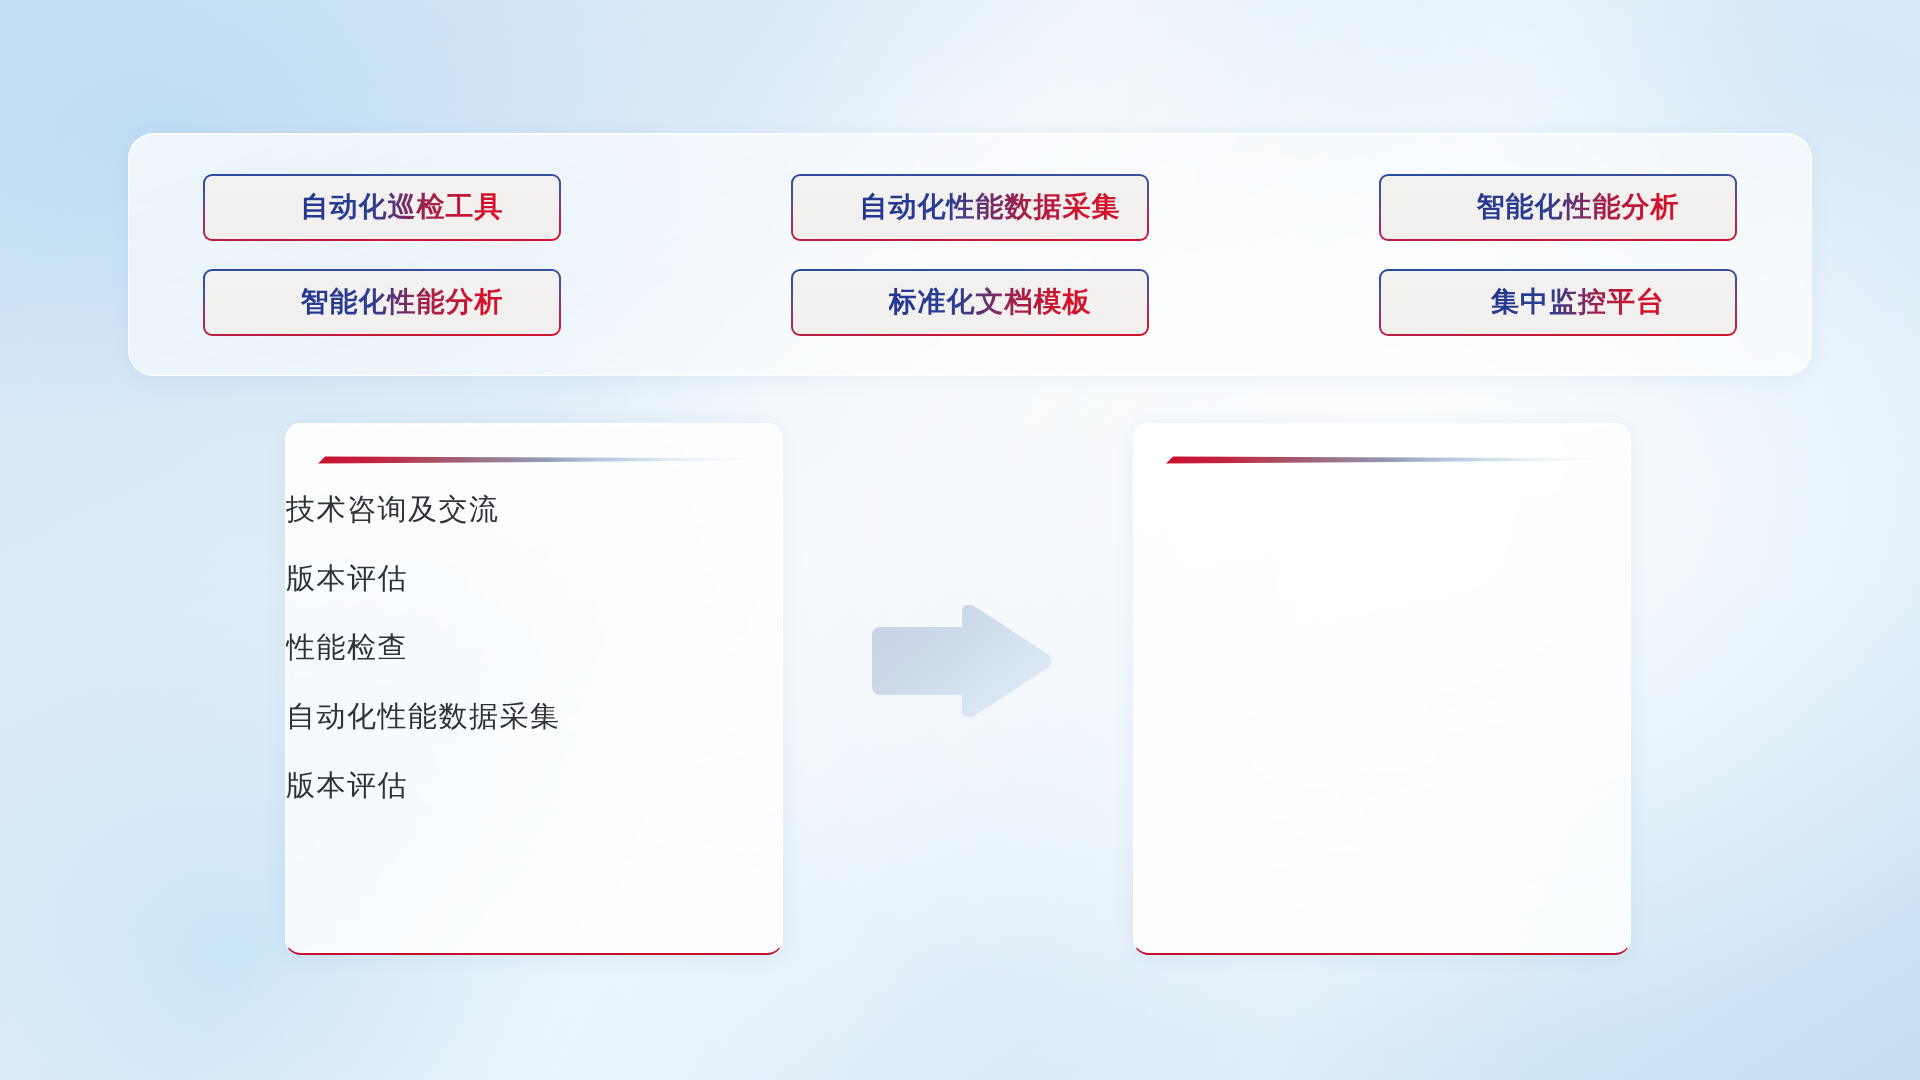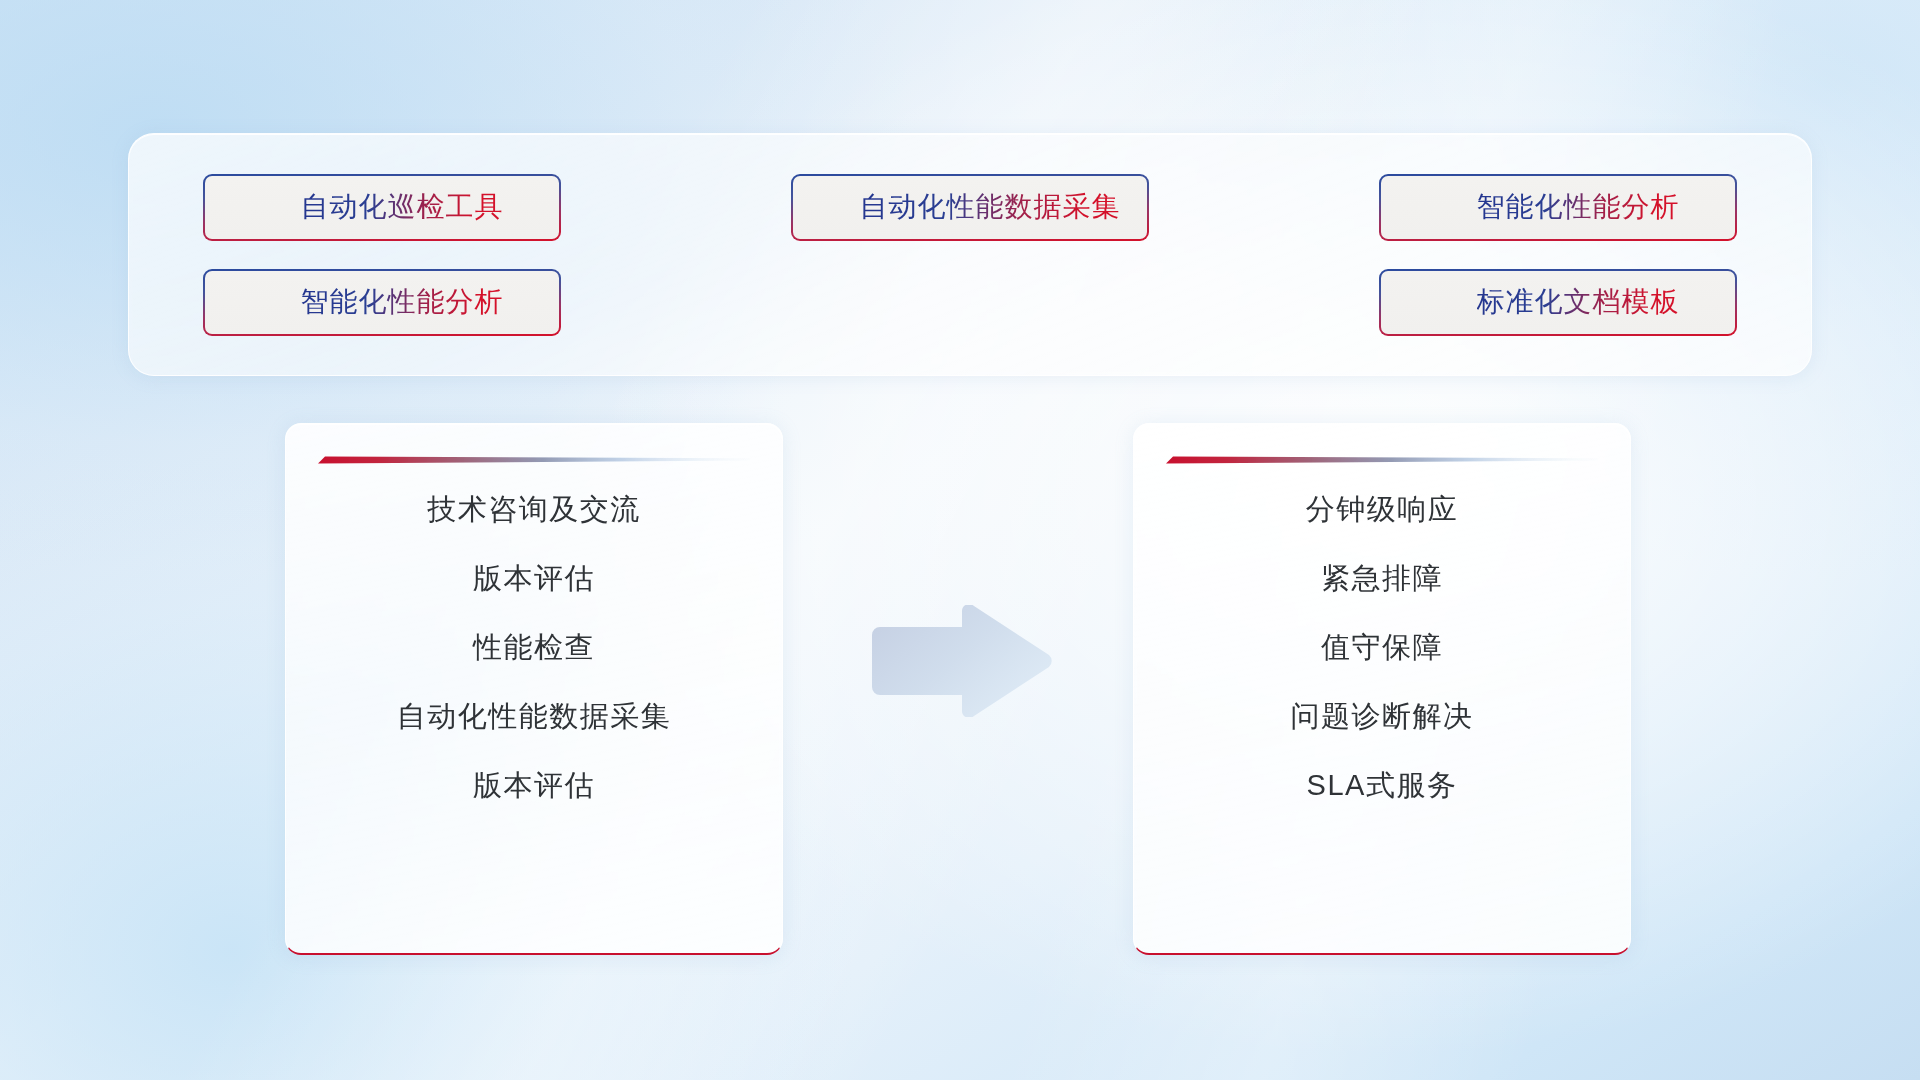--- a/index.html
+++ b/index.html
@@ -55,21 +55,21 @@
     border-radius:9px;
     display:flex; align-items:center; justify-content:center;
     
     background:
       linear-gradient(#f3f2f0, #f1f0ee) padding-box,
       linear-gradient(178deg, #2b4a9e 0%, #43539b 30%, #9b3263 62%, #d4112a 100%) border-box;
     border:2px solid transparent;
   }
   .tag-label {
     font-size:28px;
-    font-weight:400;
+    font-weight:700;
     letter-spacing:1px;
     white-space:nowrap;
     background:linear-gradient(96deg, #24368f 0%, #2b3f93 34%, #a22049 62%, #d4112a 86%);
     -webkit-background-clip:text;
     background-clip:text;
     color:transparent;
     margin-left:40px;
     -webkit-text-fill-color:transparent;
   }
 
@@ -101,21 +101,21 @@
   
   .divider {
     margin:30px auto 0;
     width:432px; height:12px;
     display:block;
   }
 
   .card-list {
     margin-top:24px;
     display:flex; flex-direction:column;
-    align-items:center;
+    align-items:flex-start;
     gap:29px;
     list-style:none;
   }
   .card-list li {
     font-size:29px;
     color:#2f3337;
     letter-spacing:1.5px;
     white-space:nowrap;
   }
 
@@ -144,20 +144,23 @@
         <span class="tag-label">智能化性能分析</span>
       </div>
     </div>
 
     <div class="tag-row">
       <div class="tag">
         <span class="tag-label">智能化性能分析</span>
       </div>
       <div class="tag">
         <span class="tag-label">标准化文档模板</span>
+      </div>
+      <div class="tag">
+        <span class="tag-label">集中监控平台</span>
       </div>
     </div>
 
   </div>
 
   <div class="card left">
 
     <svg class="divider" viewBox="0 0 432 12" preserveAspectRatio="none">
       <defs>
         <linearGradient id="divGradL" x1="0" y1="0" x2="1" y2="0">
@@ -212,22 +215,15 @@
           <stop offset="34%" stop-color="#8e4a63" stop-opacity="0.85"></stop>
           <stop offset="52%" stop-color="#6a7396" stop-opacity="0.72"></stop>
           <stop offset="70%" stop-color="#8fadd2" stop-opacity="0.55"></stop>
           <stop offset="86%" stop-color="#c3d7ea" stop-opacity="0.32"></stop>
           <stop offset="100%" stop-color="#dbe7f2" stop-opacity="0.05"></stop>
         </linearGradient>
       </defs>
       <path d="M0,9.5 L7,2.5 L432,4.2 L432,6.6 Z" fill="url(#divGradR)"></path>
     </svg>
 
-    <ul class="card-list">
-      <li>分钟级响应</li>
-      <li>紧急排障</li>
-      <li>值守保障</li>
-      <li>问题诊断解决</li>
-      <li>SLA式服务</li>
-    </ul>
   </div>
 
 </div>
 
 </body></html>

